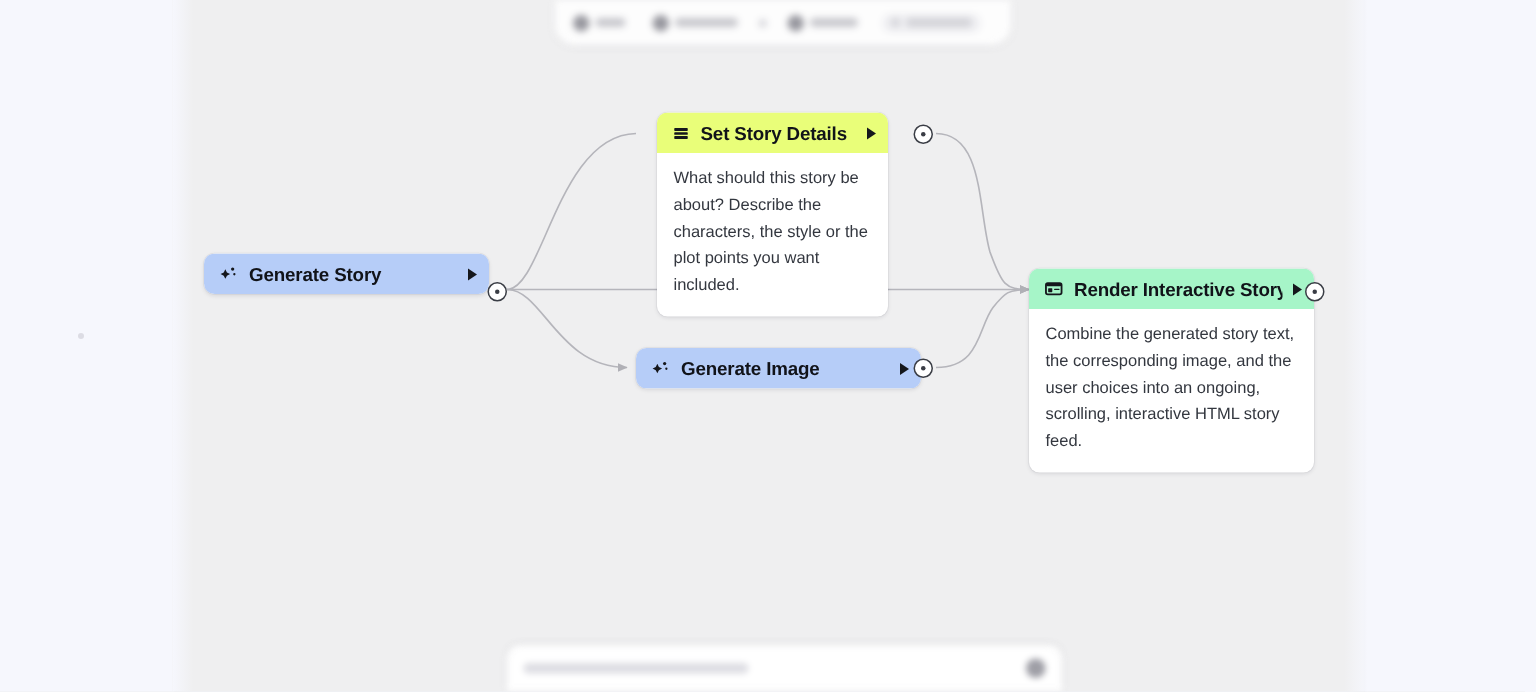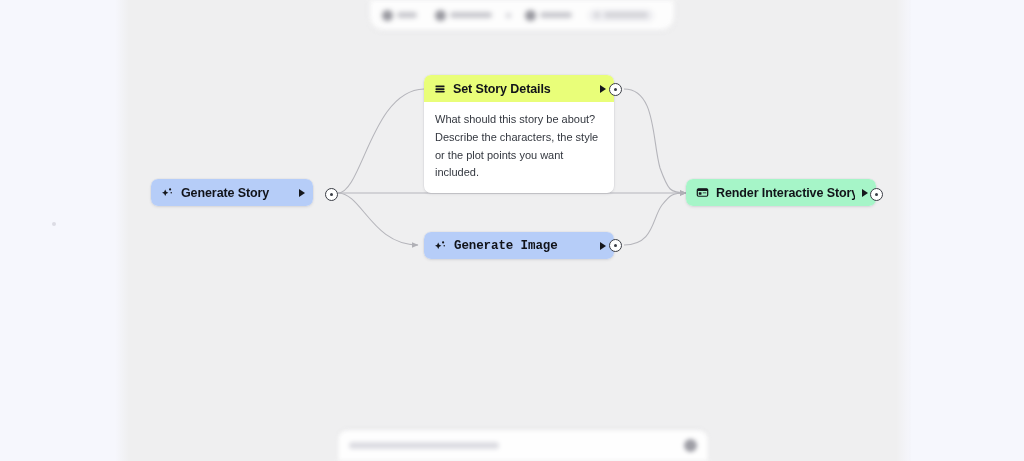--- a/index.html
+++ b/index.html
@@ -120,48 +120,48 @@
       <path d="M338,193 C362,193 372,245 418,245" marker-end="url(#arw)"></path>
 
       <path d="M338,193 L686,193" marker-end="url(#arw)"></path>
 
       <path d="M624,89 C656,89 652,140 660,168 C668,190 670,193 686,193" marker-end="url(#arw)"></path>
 
       <path d="M624,245 C654,245 652,218 662,205 C670,195 672,193 686,193" marker-end="url(#arw)"></path>
     </g>
   </svg>
 
-  <div class="node" style="left:136px;top:179px;width:162px;margin-left:15px;">
+  <div class="node" style="left:136px;top:169px;width:190px;">
     <div class="node-header hdr-blue">
       <svg class="icn" width="13" height="13" viewBox="0 0 16 16">
         <path d="M5.2 4.4 L6.5 7.0 L9.1 8.3 L6.5 9.6 L5.2 12.2 L3.9 9.6 L1.3 8.3 L3.9 7.0 Z" fill="#15171c"></path>
         <circle cx="11.2" cy="4.2" r="1.35" fill="#15171c"></circle>
         <circle cx="12.6" cy="8.4" r="0.95" fill="#15171c"></circle>
       </svg>
       <span class="title">Generate Story</span>
       <span class="play"></span>
     </div>
   </div>
   <div class="port" style="left:325px;top:188px;"></div>
 
-  <div class="node" style="left:424px;top:75px;width:190px;">
+  <div class="node" style="left:438px;top:75px;width:154px;">
     <div class="node-header hdr-yellow">
       <svg class="icn" width="12" height="12" viewBox="0 0 16 16">
         <rect x="2" y="3.2" width="12" height="2.6" rx="0.6" fill="#15171c"></rect>
         <rect x="2" y="6.9" width="12" height="2.3" rx="0.6" fill="#15171c"></rect>
         <rect x="2" y="10.3" width="12" height="2.5" rx="0.6" fill="#15171c"></rect>
       </svg>
       <span class="title">Set Story Details</span>
       <span class="play"></span>
     </div>
     <div class="node-body">What should this story be about? Describe the characters, the style or the plot points you want included.</div>
   </div>
   <div class="port" style="left:609px;top:83px;"></div>
 
-  <div class="node" style="left:424px;top:232px;width:190px;font-family:Liberation Mono, monospace;">
+  <div class="node" style="left:424px;top:232px;width:190px;">
     <div class="node-header hdr-blue">
       <svg class="icn" width="13" height="13" viewBox="0 0 16 16">
         <path d="M5.2 4.4 L6.5 7.0 L9.1 8.3 L6.5 9.6 L5.2 12.2 L3.9 9.6 L1.3 8.3 L3.9 7.0 Z" fill="#15171c"></path>
         <circle cx="11.2" cy="4.2" r="1.35" fill="#15171c"></circle>
         <circle cx="12.6" cy="8.4" r="0.95" fill="#15171c"></circle>
       </svg>
       <span class="title">Generate Image</span>
       <span class="play"></span>
     </div>
   </div>
@@ -171,20 +171,21 @@
     <div class="node-header hdr-green">
       <svg class="icn" width="13" height="13" viewBox="0 0 16 16">
         <rect x="1.6" y="3.4" width="12.8" height="9.2" rx="1.5" fill="none" stroke="#15171c" stroke-width="1.5"></rect>
         <rect x="1.6" y="3.4" width="12.8" height="2.6" rx="1.2" fill="#15171c"></rect>
         <rect x="3.4" y="7.6" width="3.4" height="3.2" rx="0.5" fill="#15171c"></rect>
         <rect x="8.2" y="7.9" width="4.6" height="1.1" rx="0.5" fill="#15171c"></rect>
       </svg>
       <span class="title">Render Interactive Story…</span>
       <span class="play"></span>
     </div>
+    <div class="node-body">Combine the generated story text, the corresponding image, and the user choices into an ongoing, scrolling, interactive HTML story feed.</div>
   </div>
   <div class="port" style="left:870px;top:188px;"></div>
 
   <div class="toolbar">
     <div class="tb-item">
       <span class="tb-dot"></span>
       <span class="tb-txt" style="width:20px"></span>
     </div>
     <div class="tb-item" style="margin-left:12px">
       <span class="tb-dot"></span>

